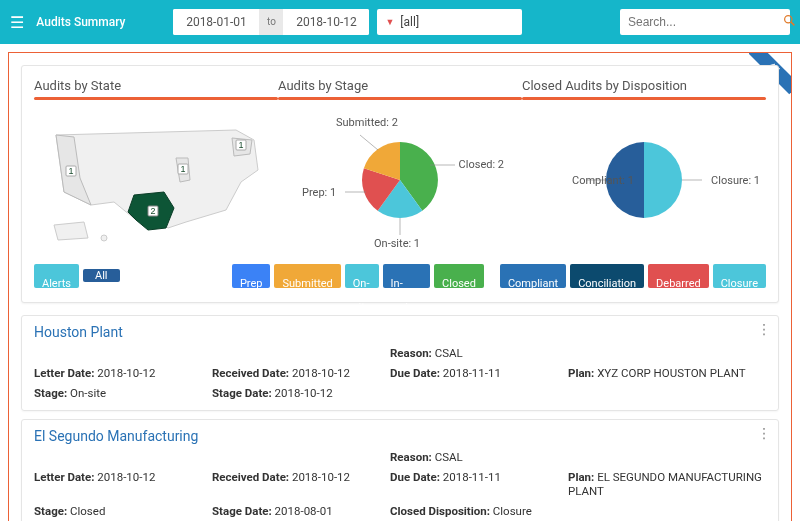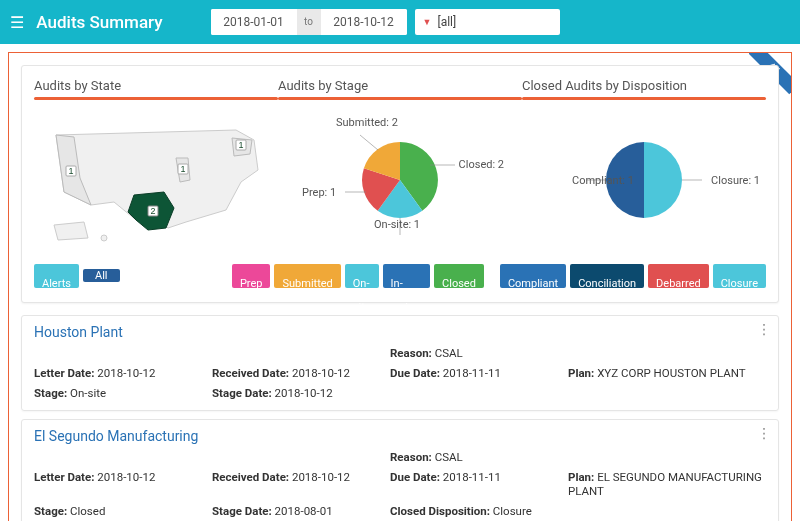--- a/index.html
+++ b/index.html
@@ -1,19 +1,19 @@
 <!DOCTYPE html>
 <html><head>
 <meta charset="utf-8">
 <style>
   * { box-sizing: border-box; margin: 0; padding: 0; }
   body { font-family: -apple-system, "Segoe UI", Roboto, Arial, sans-serif; font-size: 12px; color: #333; background: #fff; width: 800px; }
   .topbar { background: #15b6ca; height: 44px; display: flex; align-items: center; padding: 0 10px; gap: 8px; }
   .menu-icon { color: #fff; font-size: 16px; cursor: pointer; margin-right: 4px; }
-  .title { color: #fff; font-size: 17px; font-weight: 500; margin-right: 40px; }
+  .title { color: #fff; font-size: 12px; font-weight: 500; margin-right: 40px; }
   .date-group { display: flex; align-items: center; background: #fff; border-radius: 2px; overflow: hidden; }
   .date-group .field { display: inline-block; width: 86px; height: 26px; line-height: 26px; text-align: center; font-size: 12px; background: #fff; color: #555; }
   .date-group .to { display: inline-block; width: 24px; height: 26px; line-height: 26px; text-align: center; font-size: 10px; background: #e9e9e9; color: #777; }
   .filter-select { display: flex; align-items: center; background: #fff; height: 26px; border-radius: 2px; padding: 0 8px; width: 145px; gap: 6px; }
   .filter-select .chev { color: #e05050; font-size: 9px; }
   .filter-select .val { color: #444; font-size: 12px; }
   .search-wrap { display: flex; align-items: center; background: #fff; height: 26px; border-radius: 2px; width: 170px; padding: 0 8px; margin-left: auto; }
   .search-wrap input { border: none; outline: none; flex: 1; font-size: 12px; color: #777; }
   .search-wrap .mag { color: #e07a2a; font-size: 13px; }
 
@@ -26,21 +26,21 @@
   .panel-title { font-size: 13px; color: #555; margin-bottom: 4px; }
   .panel-underline { height: 3px; background: #ec6136; border-radius: 2px; margin-bottom: 10px; }
   .map-area, .pie-area { height: 140px; position: relative; }
   .map-area svg, .pie-area svg { width: 100%; height: 100%; }
   .pie-label { position: absolute; font-size: 11px; color: #555; white-space: nowrap; }
 
   .btn-row { margin-top: 14px; display: grid; grid-template-columns: 1fr 1fr 1fr; gap: 16px; }
   .btn-group { display: flex; gap: 4px; }
   .btn { font-size: 11px; color: #fff; height: 24px; line-height: 24px; padding: 8px 8px; border-radius: 2px; cursor: pointer; }
   .btn.alerts { background:#4cc6da; } .btn.all { background:#275e9a; padding:0 12px;}
-  .btn.prep{background:#ec4899;} .btn.submitted{background:#f0a838;} .btn.onsite{background:#4cc6da;} .btn.inreview{background:#2a72b5;} .btn.closed{background:#49b04d;}
+  .btn.prep{background:#3b82f6;} .btn.submitted{background:#f0a838;} .btn.onsite{background:#4cc6da;} .btn.inreview{background:#2a72b5;} .btn.closed{background:#49b04d;}
   .btn.compliant{background:#2a72b5;} .btn.conciliation{background:#0c4a6e;} .btn.debarred{background:#e05050;} .btn.closure{background:#4cc6da;}
 
   .list { margin: 0 12px 12px 12px; }
   .card { border: 1px solid #e5e5e5; border-radius: 3px; padding: 8px 12px 10px 12px; margin-bottom: 8px; position: relative; box-shadow: 0 1px 2px rgba(0,0,0,0.04); }
   .card .dots { position: absolute; top: 8px; right: 8px; color: #888; cursor: pointer; font-size: 14px; line-height: 10px; letter-spacing: -1px; }
   .card-title { color: #2a72b5; font-size: 14px; margin-bottom: 6px; display: inline-block; }
   .grid4 { display: grid; grid-template-columns: 170px 170px 170px 1fr; column-gap: 8px; row-gap: 6px; align-items: start; }
   .kv { font-size: 11.5px; color: #333; }
   .kv .k { font-weight: 700; }
   .badge-num { font-family: Arial; font-size: 9px; fill: #1a4d2e; }
@@ -53,20 +53,29 @@
   <span class="title">Audits Summary</span>
   <div class="date-group">
     <span class="field">2018-01-01</span>
     <span class="to">to</span>
     <span class="field">2018-10-12</span>
   </div>
   <div class="filter-select">
     <span class="chev">▼</span>
     <span class="val">[all]</span>
   </div>
+  <div class="search-wrap">
+    <input placeholder="Search..." style="">
+    <span class="mag">
+      <svg width="13" height="13" viewBox="0 0 16 16">
+          <circle cx="6.5" cy="6.5" r="4.5" stroke="#e07a2a" stroke-width="1.5" fill="none"></circle>
+          <line x1="10" y1="10" x2="14" y2="14" stroke="#e07a2a" stroke-width="1.8"></line>
+        </svg>
+    </span>
+  </div>
 </div>
 
 <div class="main">
   <div class="corner-ribbon">
     <div class="strip">All</div>
   </div>
 
   <div class="dash-card">
     <div class="dash-row">
 
@@ -122,21 +131,21 @@
               <path d="M0 0 L-36.1 -11.7 A38 38 0 0 1 0 -38 Z" fill="#f0a838"></path>
 
               <line x1="30" y1="-15" x2="55" y2="-15" stroke="#888" stroke-width="0.6"></line>
               <line x1="0" y1="38" x2="0" y2="55" stroke="#888" stroke-width="0.6"></line>
               <line x1="-34" y1="12" x2="-55" y2="12" stroke="#888" stroke-width="0.6"></line>
               <line x1="-22" y1="-30" x2="-40" y2="-45" stroke="#888" stroke-width="0.6"></line>
             </g>
           </svg>
           <div class="pie-label" style="top:6px; left:58px;">Submitted: 2</div>
           <div class="pie-label" style="top:48px; right:18px;">Closed: 2</div>
-          <div class="pie-label" style="bottom:19px; left:96px;">On-site: 1</div>
+          <div class="pie-label" style="bottom:0; left:96px;">On-site: 1</div>
           <div class="pie-label" style="top:76px; left:24px;">Prep: 1</div>
         </div>
       </div>
 
       <div>
         <div class="panel-title">Closed Audits by Disposition</div>
         <div class="panel-underline"></div>
         <div class="pie-area">
           <svg viewBox="0 0 240 140">
             <g transform="translate(120,70)">

